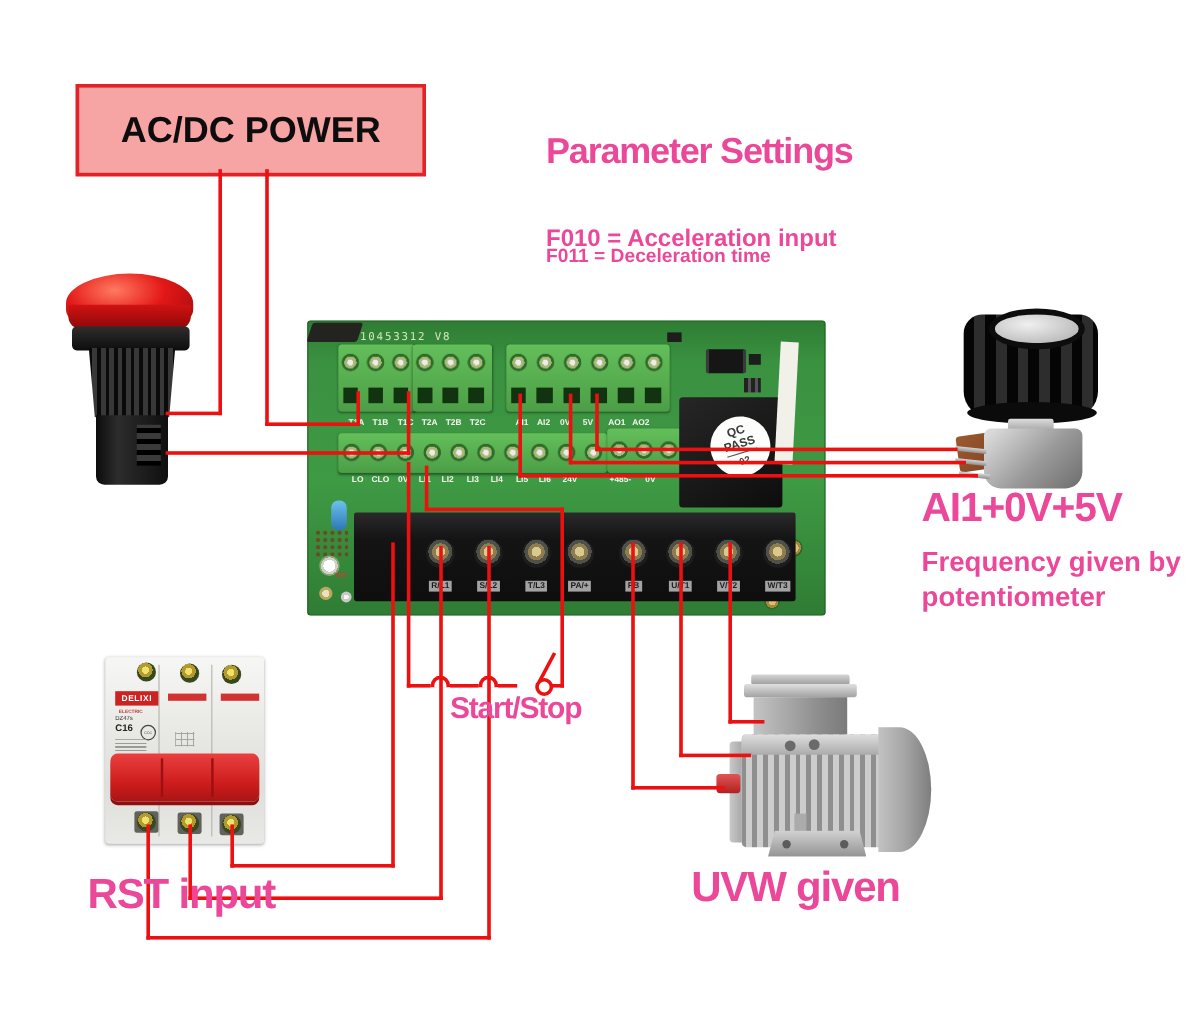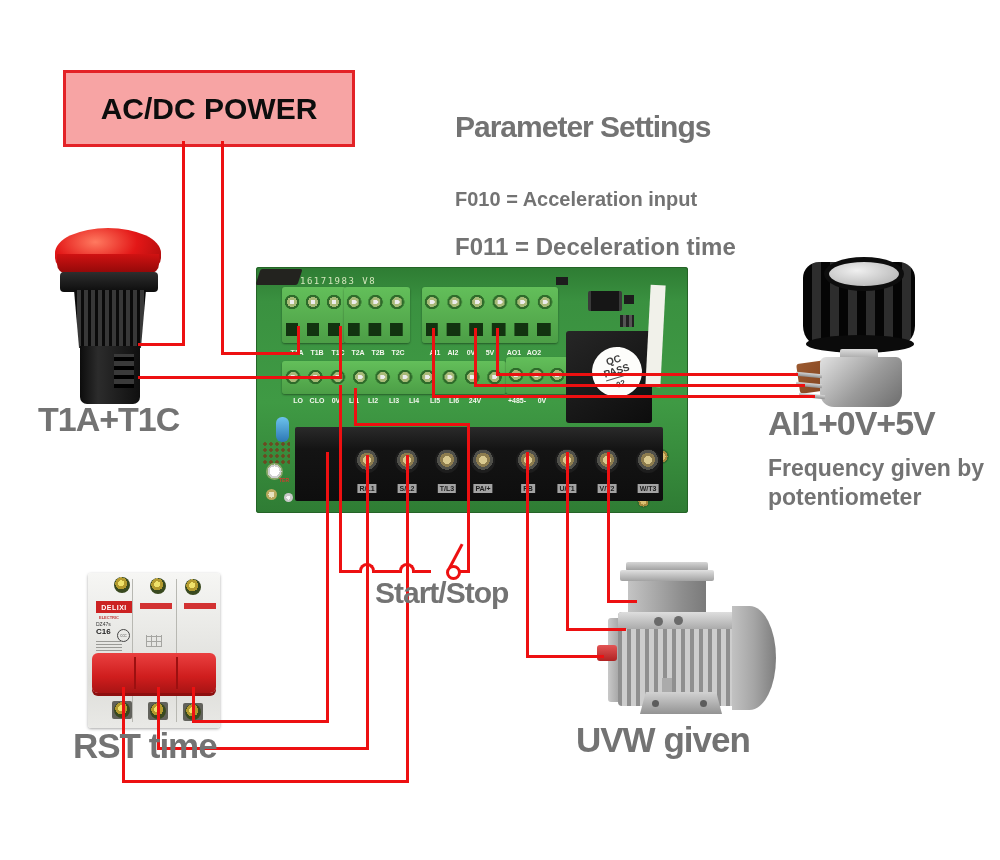--- a/index.html
+++ b/index.html
@@ -5,21 +5,21 @@
   html,body{margin:0;padding:0;background:#ffffff;font-family:"Liberation Sans",sans-serif;}
   #stage{position:relative;width:1000px;height:860px;background:#fff;overflow:hidden;}
   .abs{position:absolute;}
   
   .w{position:absolute;background:#ed1011;z-index:5;}
   .hop{position:absolute;width:16px;height:10px;border:3px solid #ed1011;border-bottom:none;
        border-radius:9px 9px 0 0;box-sizing:border-box;background:transparent;z-index:6;}
   .sw-circle{position:absolute;width:9px;height:9px;border:3px solid #ed1011;border-radius:50%;
        background:#fff;box-sizing:content-box;z-index:6;}
   
-  .cap{position:absolute;color:#737373;font-weight:bold;z-index:10;letter-spacing:-1px;white-space:pre;}
+  .cap{position:absolute;color:#ec4899;font-weight:bold;z-index:10;letter-spacing:-1px;white-space:pre;}
   .h1{font-size:34px;}
   .h2{font-size:23px;letter-spacing:0;}
   
   #powerbox{left:63px;top:70px;width:286px;height:71px;background:#f7a4a4;border:3px solid #e32227;
     display:flex;align-items:center;justify-content:center;font-size:30px;font-weight:bold;color:#0d0d0d;z-index:4;}
   
   #pcb{left:256px;top:267px;width:432px;height:246px;background:linear-gradient(180deg,#2e7c33 0,#3a9140 14%,#3f9a44 55%,#2f7c34 100%);
     border-radius:3px;z-index:2;box-shadow:0 0 0 1px #256327 inset;}
   .tblock{position:absolute;background:linear-gradient(180deg,#63bf5a,#4c9e46);border-radius:3px;
     box-shadow:0 1px 2px rgba(0,0,0,.4);}
@@ -31,21 +31,21 @@
   #pstrip{position:absolute;left:39px;top:160px;width:368px;height:74px;background:linear-gradient(180deg,#2a2a2a,#141414 30%,#0e0e0e);border-radius:2px;}
   .pscrew{position:absolute;top:22px;width:24px;height:24px;border-radius:50%;
     background:radial-gradient(circle at 50% 45%,#d9c98f 0 4px,#8e7d4e 4px 7px,#50504a 7px 10px,#1d1d1d 10px 12px);}
   .ptab{position:absolute;top:57px;transform:translateX(-50%);background:#a3a3a3;color:#1c1c1c;
     font-size:7px;font-weight:bold;padding:0 2px;line-height:9px;white-space:nowrap;}
   #qc{position:absolute;left:336px;top:80px;width:50px;height:50px;border-radius:50%;background:#fdfdfb;
     transform:rotate(-17deg);display:flex;flex-direction:column;align-items:center;justify-content:center;
     color:#3c3c3c;font-weight:bold;line-height:11px;z-index:3;}
   #qc .ln{border-top:1.5px solid #555;width:26px;margin:1px 0;}
   
-  #breaker{left:88px;top:573px;width:132px;height:155px;background:linear-gradient(180deg,#f6f6f4,#dededa 70%,#e9e9e6);
+  #breaker{left:88px;top:548px;width:132px;height:155px;background:linear-gradient(180deg,#f6f6f4,#dededa 70%,#e9e9e6);
     border-radius:3px;z-index:3;box-shadow:0 1px 3px rgba(0,0,0,.35);text-align:right;}
   .bscrew{position:absolute;width:16px;height:16px;border-radius:50%;
     background:radial-gradient(circle at 45% 40%,#efe26a 0 3px,#b39a2e 3px 6px,#39491f 6px 8px);}
   .brecess{position:absolute;width:20px;height:18px;background:#62625c;border-radius:2px;}
   .bsep{position:absolute;top:6px;bottom:6px;width:1px;background:#b8b8b2;}
   .bstripe{position:absolute;top:30px;height:6px;background:#d23232;}
   #bhandle{position:absolute;left:4px;top:80px;width:124px;height:40px;border-radius:6px;
     background:linear-gradient(180deg,#ea4040,#cf1d1d 60%,#a81414);box-shadow:0 3px 0 #8d0f0f;}
   
   #motor{left:570px;top:560px;width:205px;height:158px;z-index:3;}
@@ -57,21 +57,21 @@
 </style>
 </head>
 <body>
 
 <div id="stage">
 
   <div id="powerbox" class="abs">AC/DC POWER</div>
 
   <div class="cap" style="left:455px;top:110px;font-size:30px;">Parameter Settings</div>
   <div class="cap" style="left:455px;top:188px;font-size:20px;letter-spacing:0;">F010 = Acceleration input</div>
-  <div class="cap" style="left:455px;top:233px;font-size:24px;letter-spacing:0;">F011 = Deceleration time</div>
+  <div class="cap" style="left:455px;top:205px;font-size:16px;letter-spacing:0;">F011 = Deceleration time</div>
 
   <div class="w" style="left:182px;top:141px;width:3px;height:205px;"></div>
   <div class="w" style="left:138px;top:343px;width:47px;height:3px;"></div>
 
   <div class="w" style="left:221px;top:141px;width:3px;height:214px;"></div>
   <div class="w" style="left:221px;top:352px;width:79px;height:3px;"></div>
   <div class="w" style="left:297px;top:326px;width:3px;height:29px;"></div>
 
   <div class="w" style="left:138px;top:376px;width:204px;height:3px;"></div>
   <div class="w" style="left:339px;top:326px;width:3px;height:53px;"></div>
@@ -119,25 +119,24 @@
     <div class="abs" style="left:7px;top:30px;width:102px;height:20px;background:linear-gradient(180deg,#d01212,#8f0808);border-radius:0 0 10px 10px;"></div>
     <div class="abs" style="left:10px;top:48px;width:98px;height:20px;background:linear-gradient(180deg,#2e2e2e,#0d0d0d);border-radius:4px;"></div>
     <div class="abs" style="left:24px;top:66px;width:72px;height:58px;
                 background:repeating-linear-gradient(90deg,#0a0a0a 0 3px,#383838 3px 7px);
                 clip-path:polygon(0 0,100% 0,93% 100%,7% 100%);"></div>
     <div class="abs" style="left:30px;top:122px;width:60px;height:58px;border-radius:0 0 7px 7px;
                 background:linear-gradient(90deg,#0c0c0c,#2c2c2c 30%,#0f0f0f);"></div>
     <div class="abs" style="left:64px;top:130px;width:20px;height:34px;
                 background:repeating-linear-gradient(0deg,#000 0 4px,#3a3a3a 4px 9px);"></div>
   </div>
-  <div class="cap h1" style="left:38px;top:400px;">T1A+T1C</div>
 
   <div id="pcb" class="abs">
     <div class="abs" style="left:2px;top:2px;width:42px;height:16px;background:#23231f;transform:skewX(-18deg);border-radius:2px;"></div>
-    <div class="abs" style="left:44px;top:9px;font-size:9px;color:#d4e6bc;letter-spacing:1.5px;font-family:'DejaVu Sans Mono',monospace;">16171983 V8</div>
+    <div class="abs" style="left:44px;top:9px;font-size:9px;color:#d4e6bc;letter-spacing:1.5px;font-family:'DejaVu Sans Mono',monospace;">10453312 V8</div>
 
     <div class="tblock" style="left:26px;top:20px;width:64px;height:56px;">
       <div class="screws" style="background-size:21px 26px;"></div>
       <div class="slots" style="background-size:21px 13px;"></div>
     </div>
     <div class="tblock" style="left:88px;top:20px;width:66px;height:56px;">
       <div class="screws" style="background-size:21.5px 26px;"></div>
       <div class="slots" style="background-size:21.5px 13px;"></div>
     </div>
     <div class="tblock" style="left:166px;top:20px;width:136px;height:56px;">
@@ -250,21 +249,21 @@
       <div class="abs" style="left:42px;top:4px;width:2px;height:32px;background:#9c1010;"></div>
       <div class="abs" style="left:84px;top:4px;width:2px;height:32px;background:#9c1010;"></div>
     </div>
     <div class="brecess" style="left:24px;top:128px;"></div>
     <div class="brecess" style="left:60px;top:129px;"></div>
     <div class="brecess" style="left:95px;top:130px;"></div>
     <div class="bscrew" style="left:26px;top:129px;"></div>
     <div class="bscrew" style="left:62px;top:130px;"></div>
     <div class="bscrew" style="left:97px;top:131px;"></div>
   </div>
-  <div class="cap h1" style="left:73px;top:726px;font-size:35px;">RST time</div>
+  <div class="cap h1" style="left:73px;top:726px;font-size:35px;">RST input</div>
 
   <div id="motor" class="abs">
     <div class="abs metal" style="left:56px;top:2px;width:82px;height:9px;border-radius:2px;"></div>
     <div class="abs" style="left:50px;top:10px;width:94px;height:11px;background:linear-gradient(180deg,#e0e0e0,#a2a2a2);border-radius:2px;"></div>
     <div class="abs" style="left:58px;top:21px;width:78px;height:33px;background:linear-gradient(90deg,#c4c4c4,#8d8d8d 70%,#7a7a7a);"></div>
     <div class="abs" style="left:38px;top:58px;width:16px;height:84px;background:linear-gradient(90deg,#c9c9c9,#969696);border-radius:3px;"></div>
     <div class="abs" style="left:48px;top:52px;width:126px;height:94px;border-radius:4px;
                 background:repeating-linear-gradient(90deg,#8f8f8f 0 4px,#cdcdcd 4px 9px);"></div>
     <div class="abs" style="left:48px;top:52px;width:126px;height:17px;background:linear-gradient(180deg,#dedede,#ababab);border-radius:4px 4px 0 0;"></div>
     <div class="abs" style="left:84px;top:57px;width:9px;height:9px;border-radius:50%;background:#6a6a6a;"></div>
@@ -291,15 +290,15 @@
     <div class="abs" style="left:30px;top:102px;width:82px;height:50px;border-radius:6px 6px 14px 14px;
                 background:linear-gradient(135deg,#e2e2e2,#9a9a9a 55%,#6d6d6d);"></div>
     <div class="abs" style="left:6px;top:118px;width:26px;height:4px;background:linear-gradient(180deg,#d5d5d5,#8f8f8f);transform:rotate(6deg);"></div>
     <div class="abs" style="left:6px;top:128px;width:26px;height:4px;background:linear-gradient(180deg,#d5d5d5,#8f8f8f);transform:rotate(6deg);"></div>
     <div class="abs" style="left:9px;top:139px;width:26px;height:4px;background:linear-gradient(180deg,#d5d5d5,#8f8f8f);transform:rotate(6deg);"></div>
   </div>
   <div class="cap h1" style="left:768px;top:404px;">AI1+0V+5V</div>
   <div class="cap h2" style="left:768px;top:484px;">potentiometer</div>
   <div class="cap h2" style="left:768px;top:455px;">Frequency given by</div>
 
-  <div class="cap h1" style="left:375px;top:576px;font-size:30px;">Start/Stop</div>
+  <div class="cap h1" style="left:375px;top:576px;font-size:25px;">Start/Stop</div>
 
 </div>
 
 </body></html>

